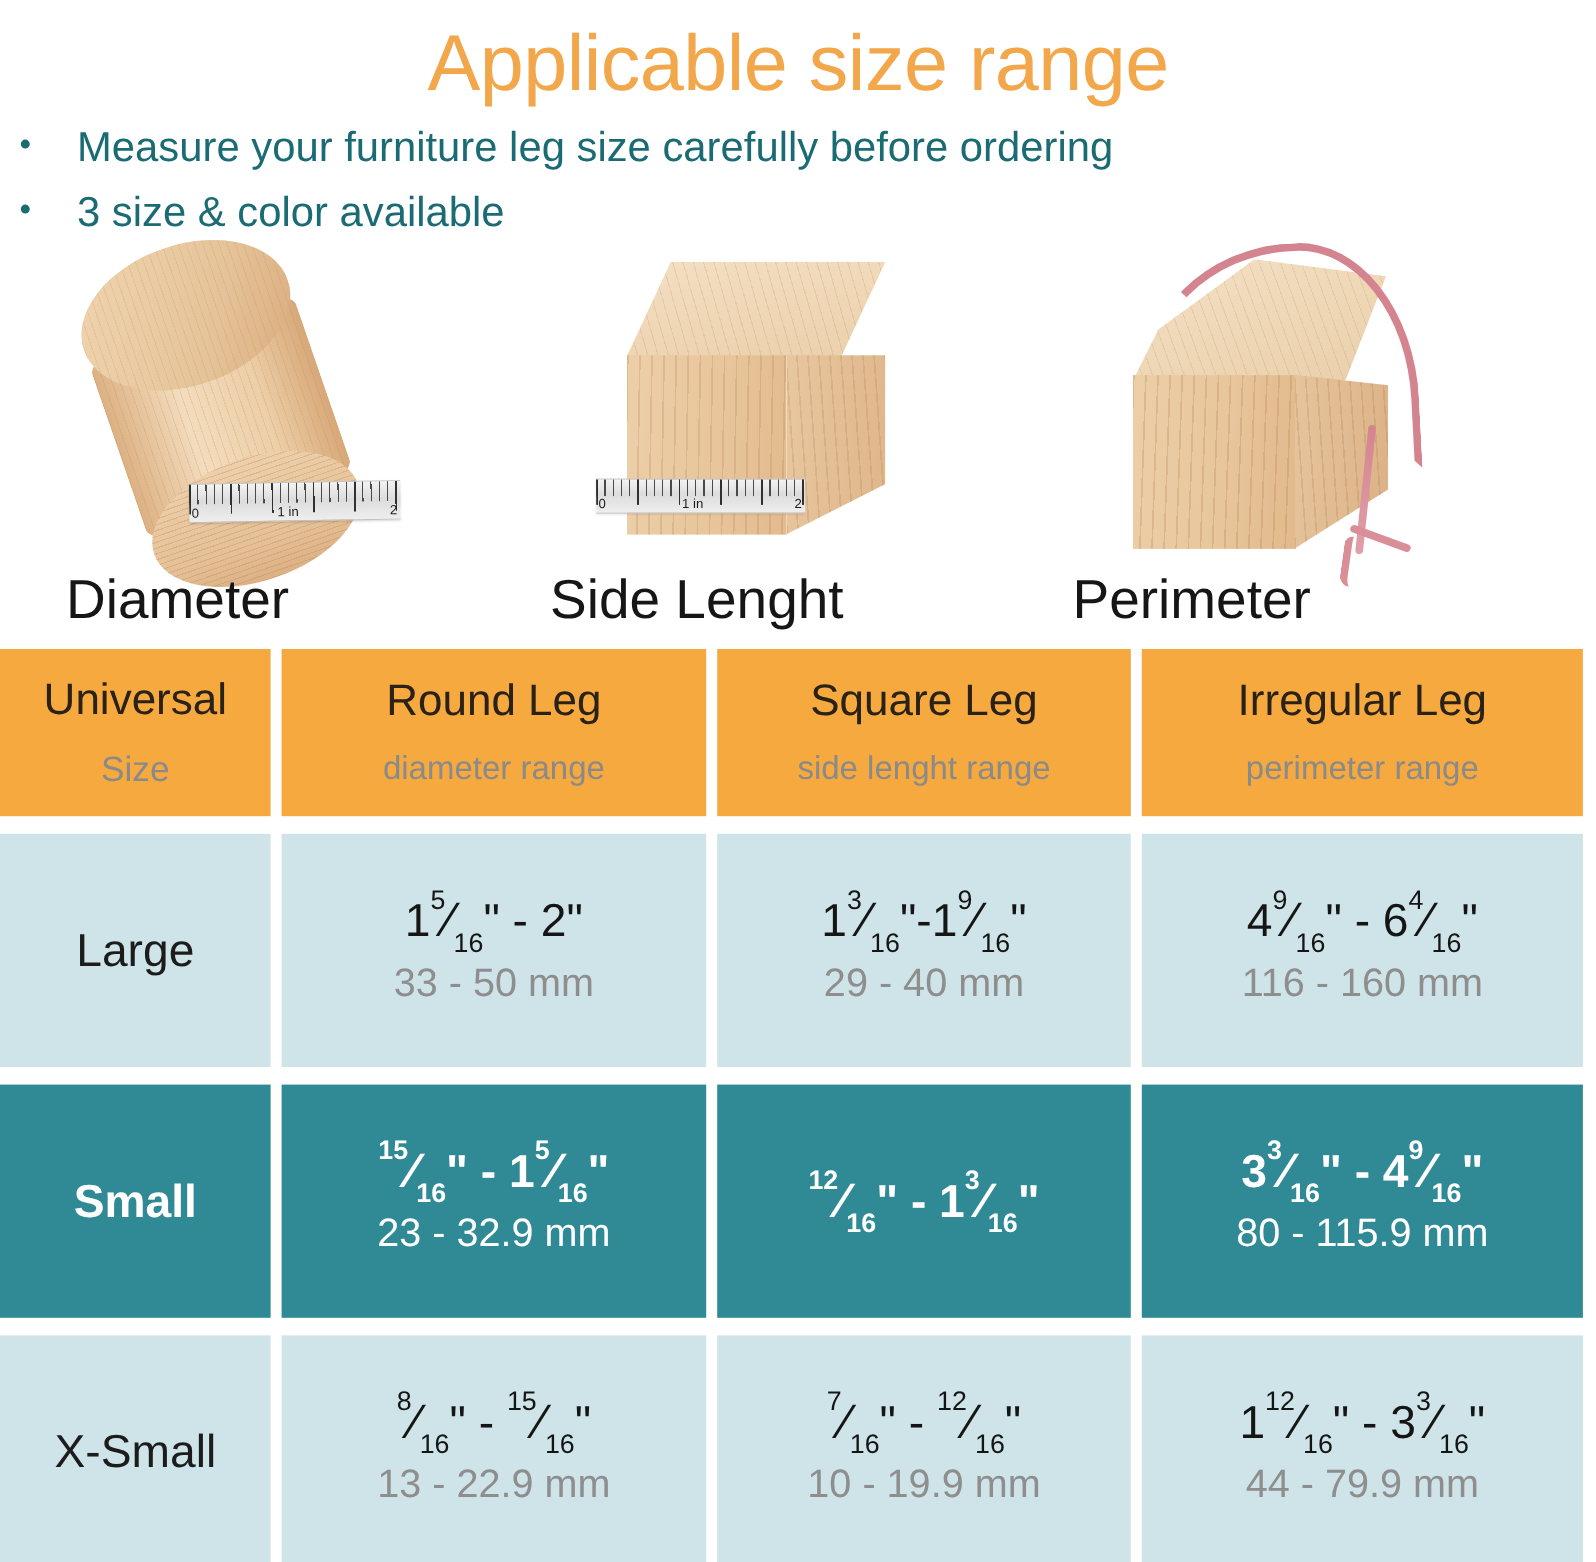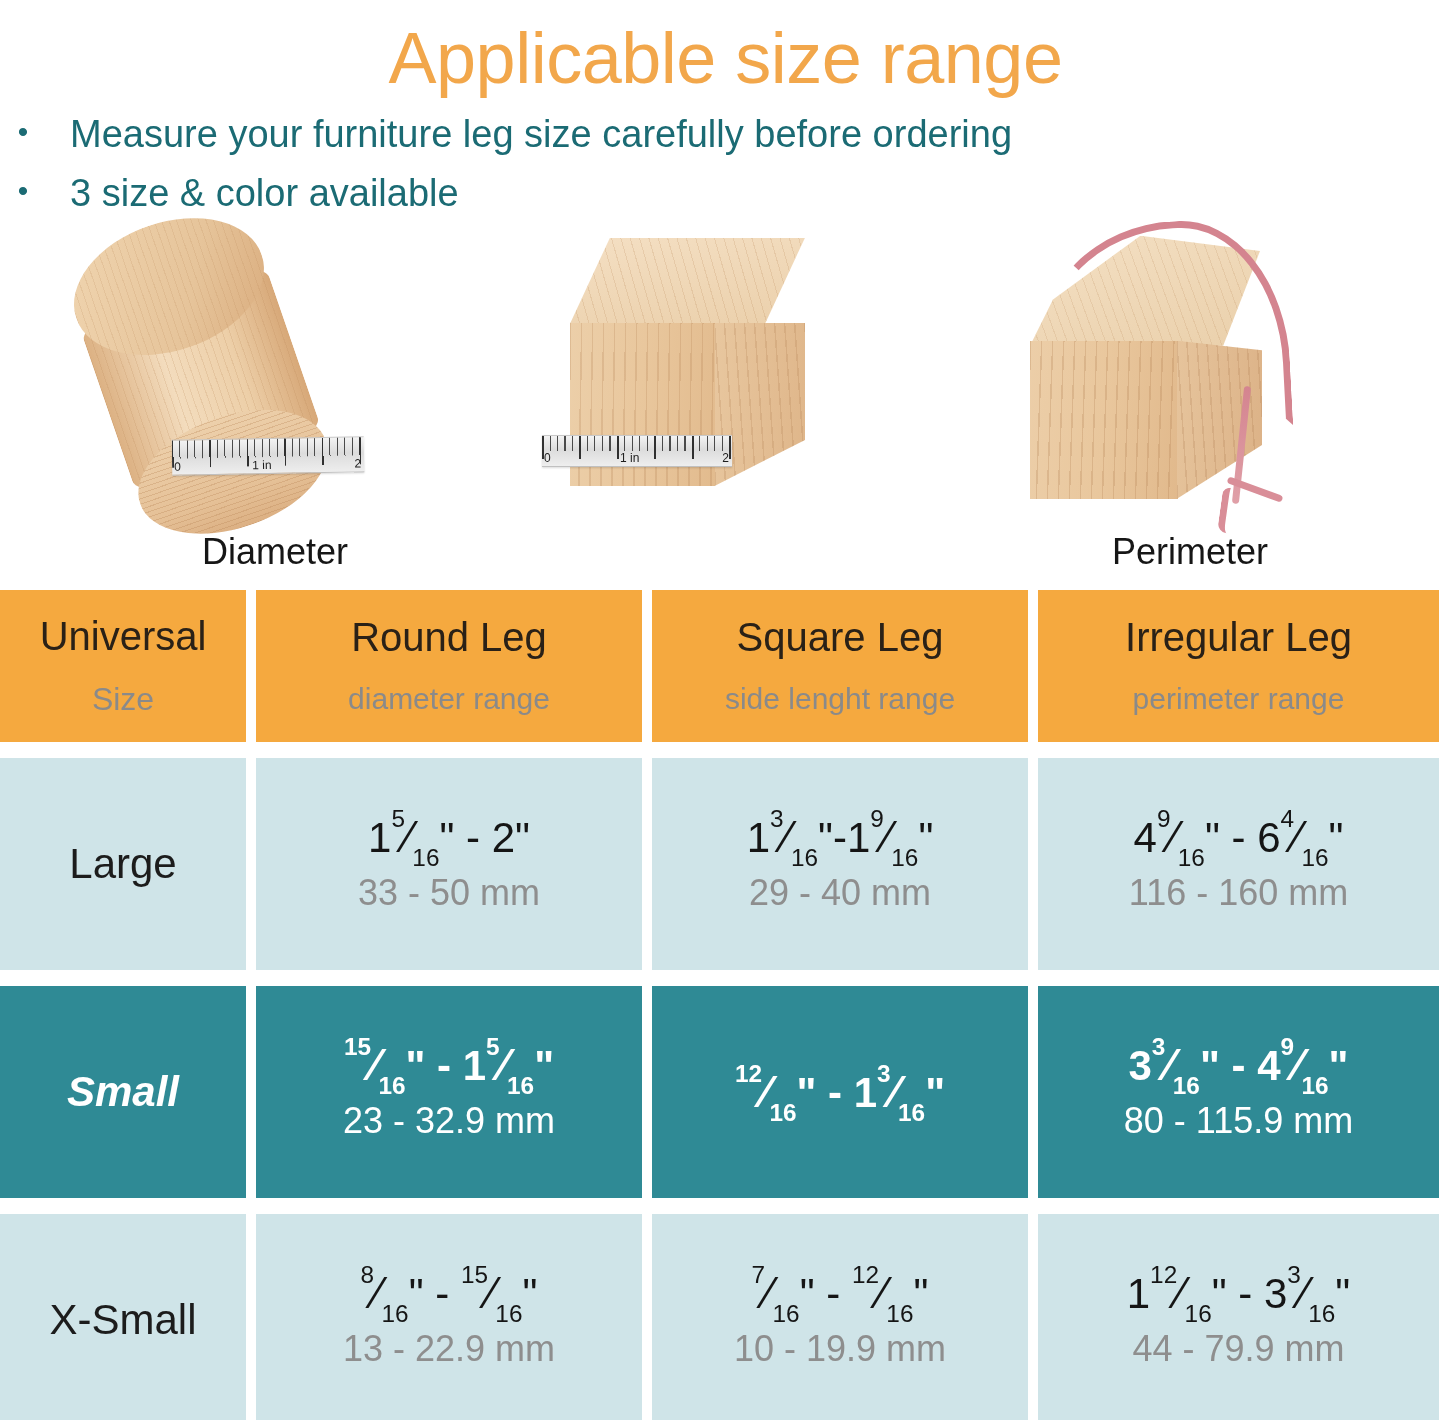--- a/index.html
+++ b/index.html
@@ -68,22 +68,22 @@
 
   .illus-art {
     position: relative;
     height: 275px;
     width: 100%;
   }
   .illus-caption {
     position: absolute;
     bottom: 0;
     width: 100%;
-    text-align: center;
-    font-size: 36px;
+    text-align: left;
+    font-size: 50px;
     color: #161616;
     line-height: 1;
   }
 
   
   .cyl-wrap { position:absolute; left:40px; top:4px; width:230px; height:268px;
               transform: rotate(-19deg); }
   .cyl-body { position:absolute; left:0; top:40px; width:196px; height:200px;
               border-radius: 98px / 26px;
               background:
@@ -212,21 +212,21 @@
   .head-row .tcell { background: #f5a93f; height: 152px; }
   .head-title { font-size: 40px; color: #2a2117; line-height: 1.1; }
   .head-sub   { font-size: 30px; color: #8a8a8a; line-height: 1.2; margin-top: 22px; }
   .head-row .c-size .head-title { font-size: 40px; }
   .head-row .c-size .head-sub { font-size: 32px; }
 
   .body-row .tcell { background: #cfe4e8; height: 212px; }
   .body-row.hl .tcell { background: #2f8a95; }
 
   .row-label { font-size: 42px; color: #1c1c1c; }
-  .body-row.hl .row-label { color: #ffffff; font-weight: bold; font-size: 42px; font-style: italic; }
+  .body-row.hl .row-label { color: #ffffff; font-weight: bold; font-size: 42px; }
 
   .val-imp {
     font-size: 42px;
     color: #151515;
     line-height: 1.05;
     white-space: nowrap;
   }
   .val-mm {
     font-size: 36px;
     color: #8e8e8e;
@@ -293,20 +293,21 @@
         <div class="box-side"></div>
       </div>
       <div class="ruler" style="left:42px; top:205px; width:190px; height:30px;">
         <div class="ruler-ticks"></div>
         <div class="ruler-ticks-big"></div>
         <span class="ruler-lbl" style="left:2px;">0</span>
         <span class="ruler-lbl" style="left:78px;">1 in</span>
         <span class="ruler-lbl" style="right:3px;">2</span>
       </div>
     </div>
+    <div class="illus-caption">Side Lenght</div>
   </div>
 
   <div class="illus illus-3">
     <div class="illus-art">
       <div class="irr-wrap">
         <div class="irr-top"></div>
         <div class="irr-front"></div>
         <div class="irr-side"></div>
         <div class="rope"></div>
         <div class="rope-tail"></div>

